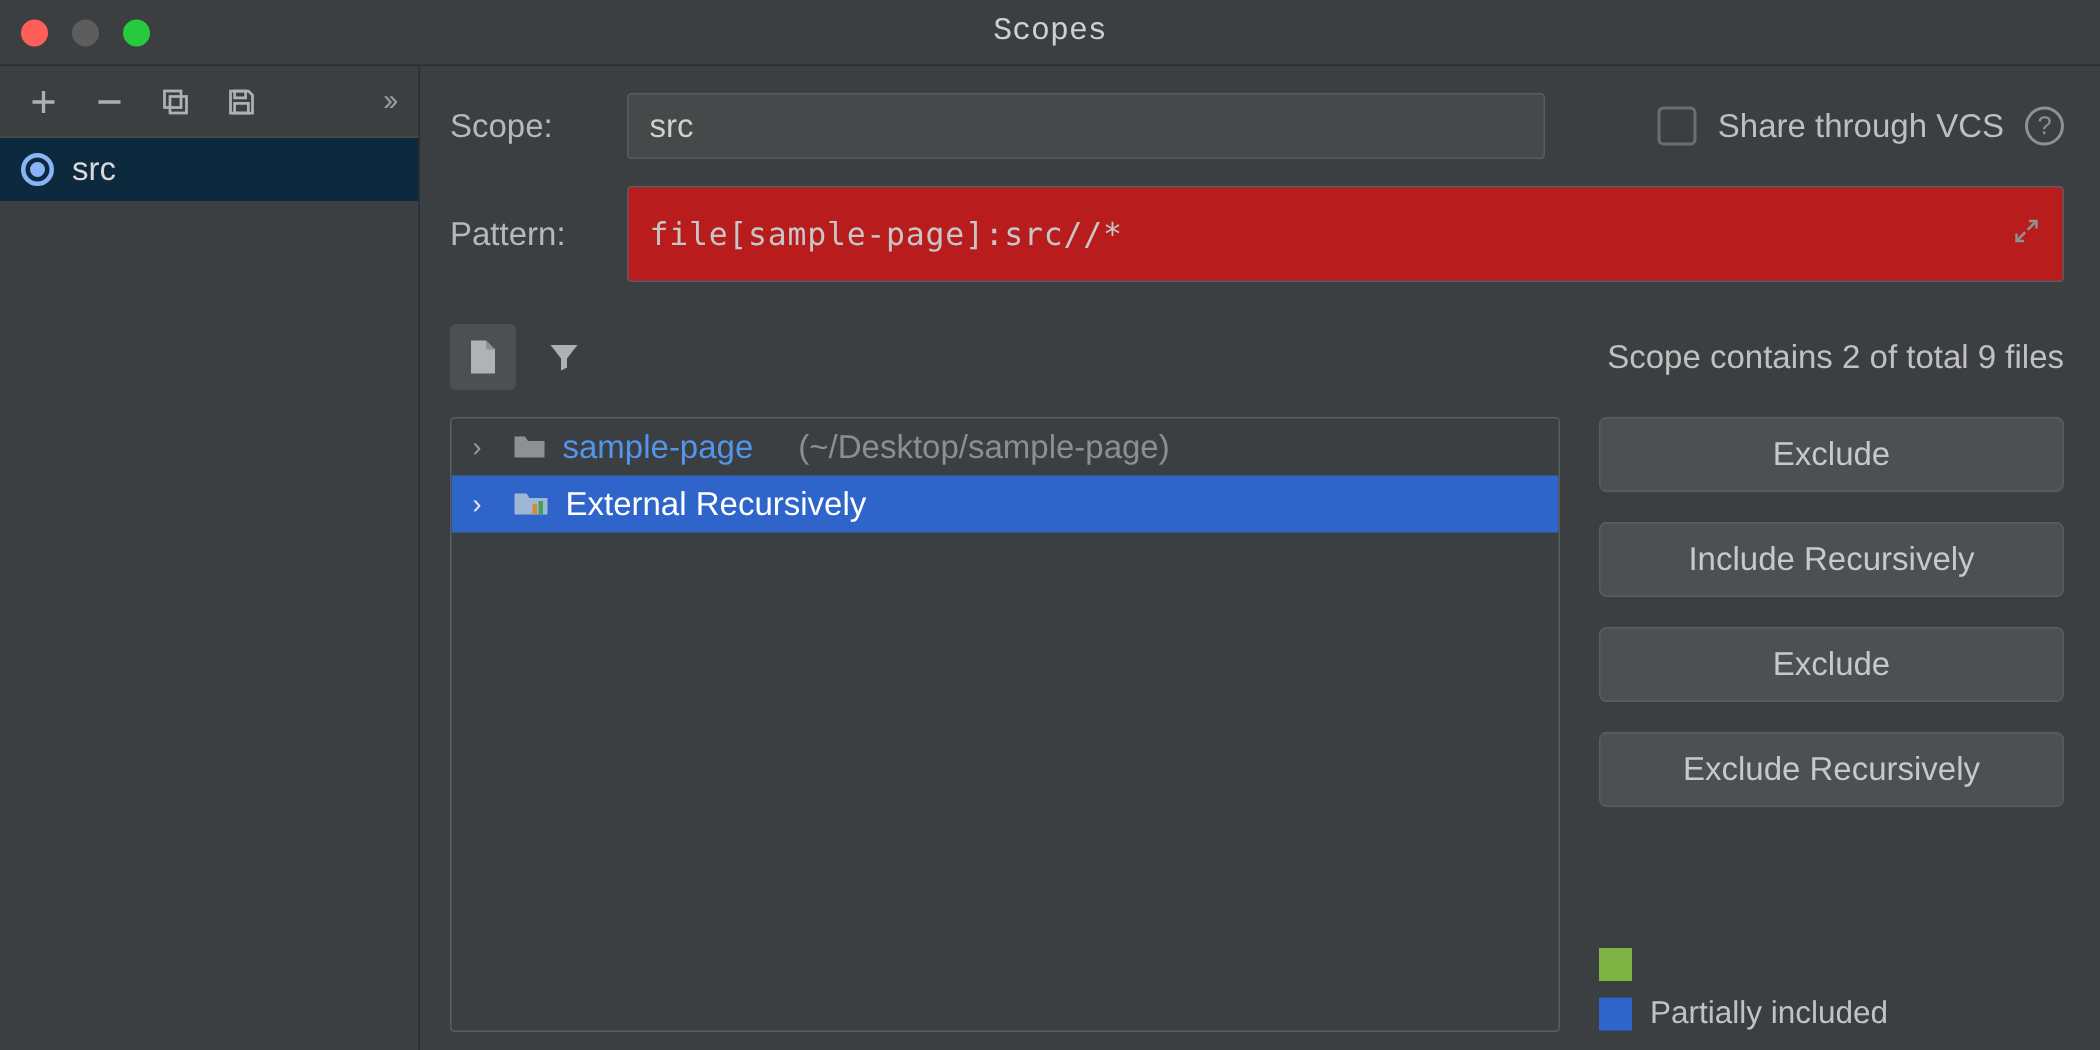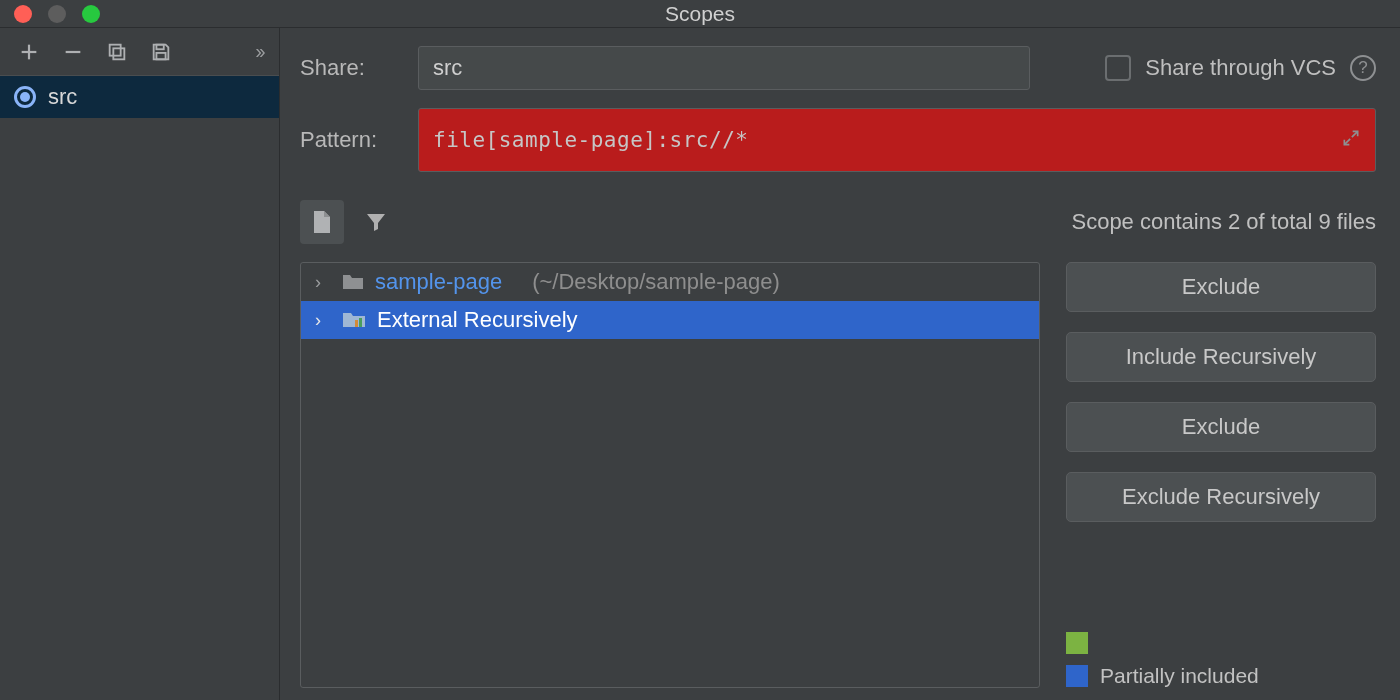--- a/index.html
+++ b/index.html
@@ -7,27 +7,28 @@
     font-family: -apple-system, "Helvetica Neue", Arial, sans-serif;
     background: #3c3f41;
     color: #bbbbbb;
     width: 1400px;
     height: 700px;
     overflow: hidden;
     display: flex;
     flex-direction: column;
   }
   .titlebar {
-    height: 28px;
+    height: 44px;
     background: #3c3f41;
     display: flex;
     align-items: center;
     padding: 0 14px;
     position: relative;
     border-bottom: 1px solid #2b2d2f;
+    font-family: Liberation Mono, monospace;
   }
   .traffic-lights { display: flex; gap: 16px; align-items: center; }
   .tl { width: 18px; height: 18px; border-radius: 50%; }
   .tl.red { background: #ff5f56; }
   .tl.grey { background: #5d5d5d; }
   .tl.green { background: #27c93f; }
   .titlebar-title {
     position: absolute; left: 50%; transform: translateX(-50%);
     font-size: 21px; color: #d0d0d0; font-weight: 400;
   }
@@ -163,21 +164,21 @@
     <div class="sidebar-list">
       <div class="sidebar-item">
         <span class="radio-icon"></span>
         <span>src</span>
       </div>
     </div>
   </div>
 
   <div class="content">
     <div class="form-row">
-      <div class="form-label">Share:</div>
+      <div class="form-label">Scope:</div>
       <input class="text-input" value="src" style="">
       <div class="share-wrap">
         <div class="checkbox"></div>
         <div class="share-label">Share through VCS</div>
         <div class="help-icon">?</div>
       </div>
     </div>
 
     <div class="form-row">
       <div class="form-label">Pattern:</div>

